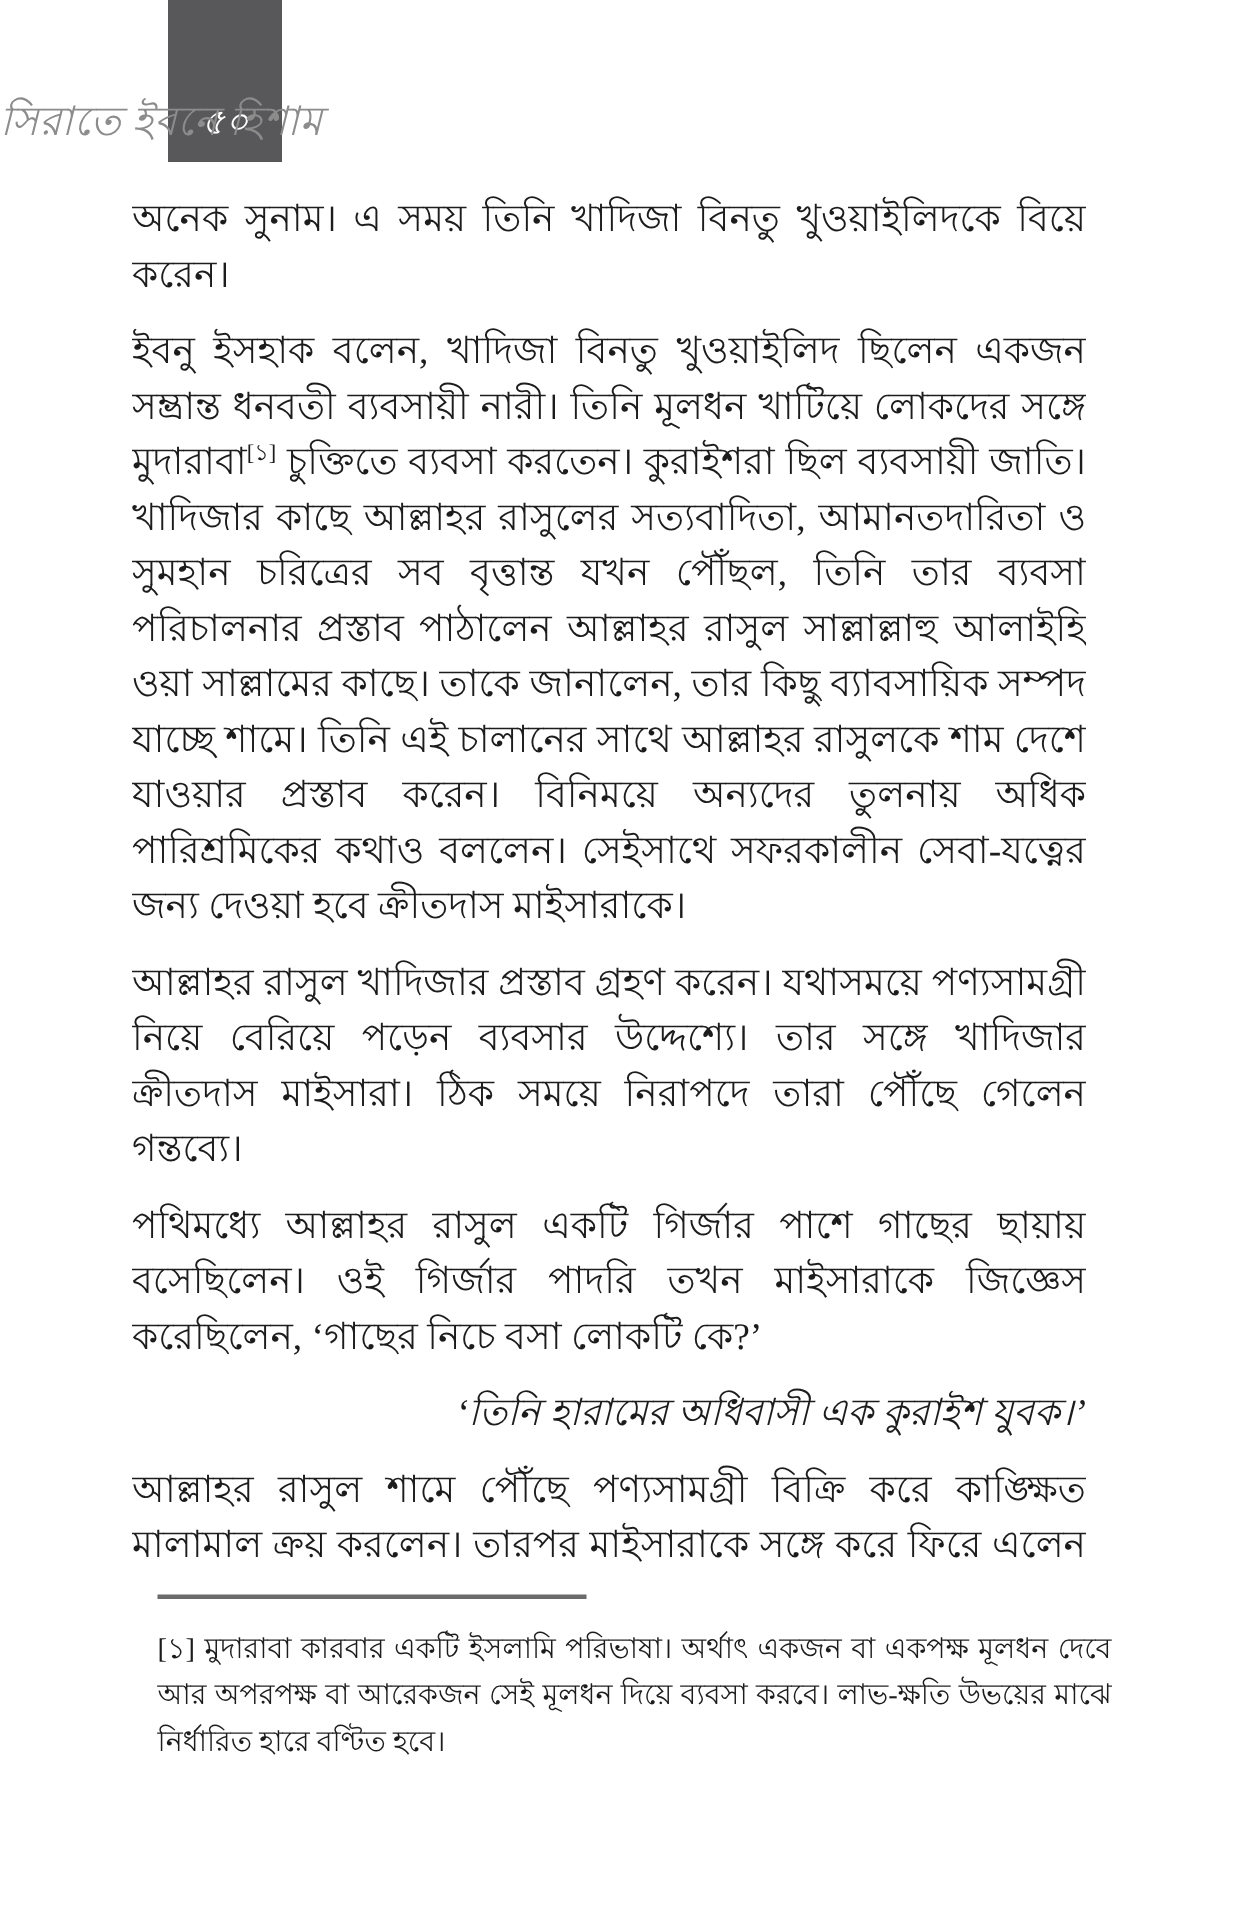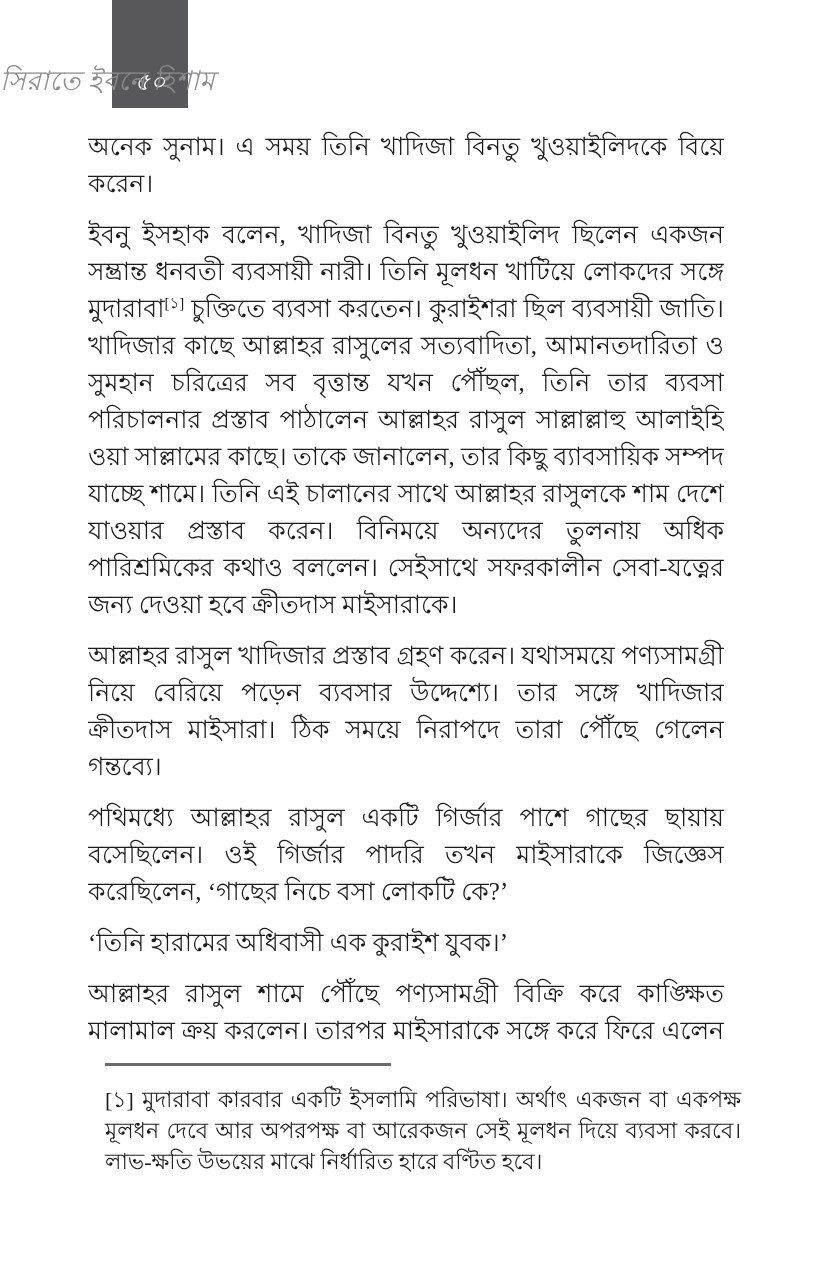--- a/index.html
+++ b/index.html
@@ -59,41 +59,41 @@
     height: 928px;
     overflow: hidden;
   }
   .body-text p {
     font-size: 25px;
     line-height: 37px;
     text-align: justify;
     margin-bottom: 14px;
     color: var(--body-text);
   }
-  .body-text p.quote-line { text-align: left; }
+  .body-text p.quote-line { text-align: right; font-style: italic; }
   sup.fn-marker {
     font-size: 15px;
     line-height: 0;
     vertical-align: super;
   }
   
   .footnote-area {
     position: absolute;
     left: 105px;
     top: 1063px;
     width: 636px;
   }
   .footnote-rule {
     width: 286px;
     height: 3px;
     background: var(--separator);
     margin-bottom: 18px;
   }
   .footnote-text {
-    font-size: 22px;
+    font-size: 19px;
     line-height: 31px;
     text-align: justify;
     color: var(--body-text);
   }
 </style>
 </head>
 <body>
 
 <div class="page">
 

